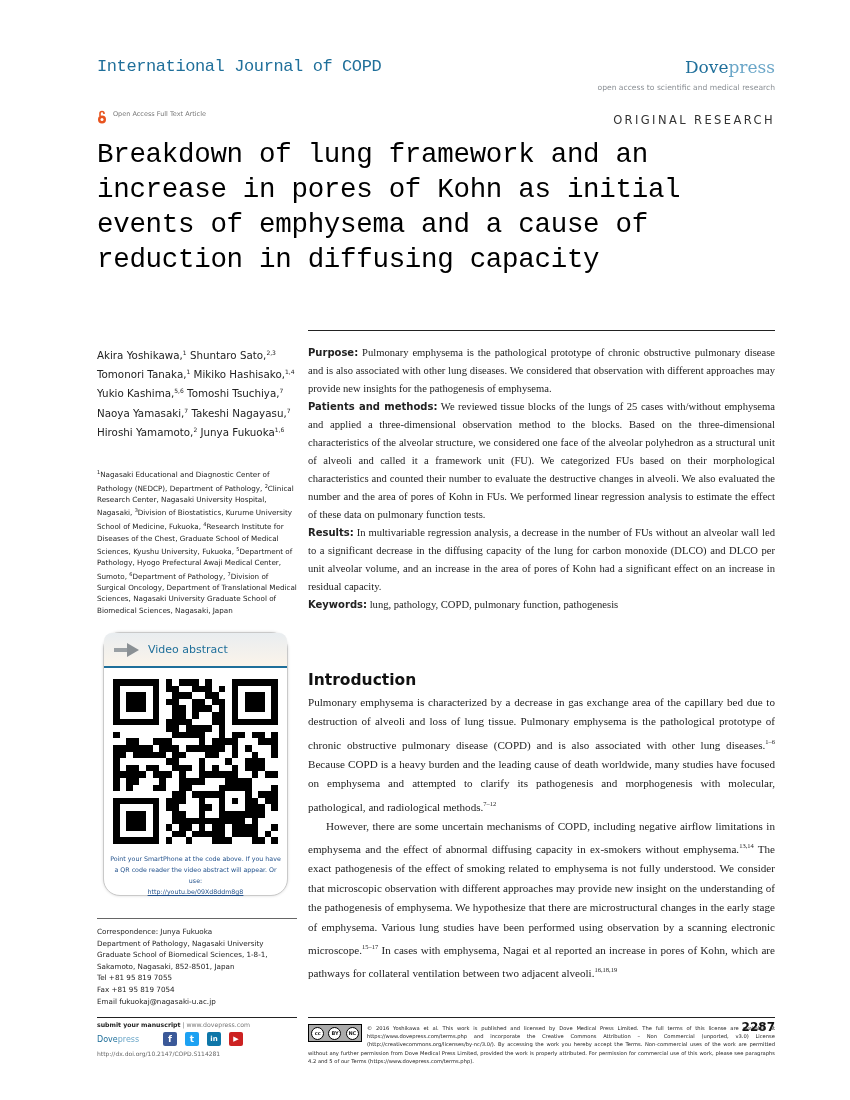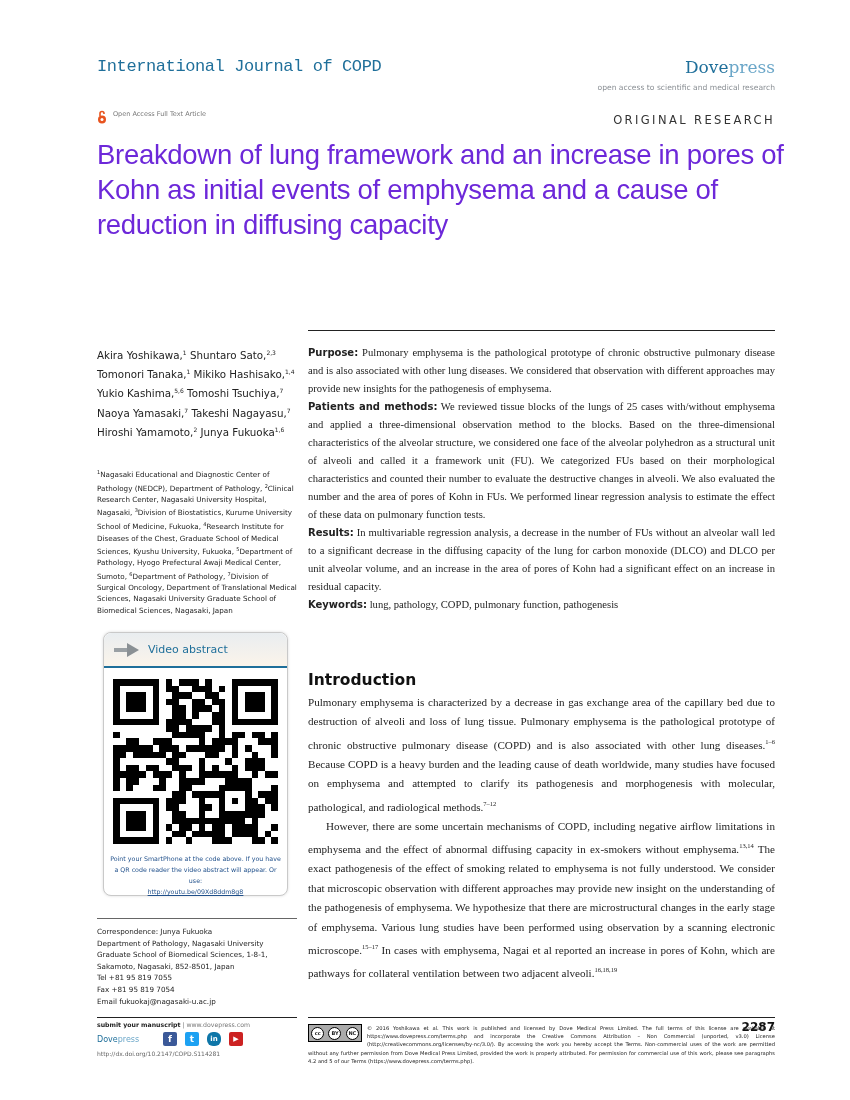--- a/index.html
+++ b/index.html
@@ -5,26 +5,26 @@
   html, body { margin: 0; padding: 0; background: #ffffff; }
   body { width: 850px; height: 1100px; position: relative; overflow: hidden; font-family: "Liberation Serif", serif; color: #1a1a1a; }
   .abs { position: absolute; }
   .journal-name { left: 97px; top: 57px; font-family: Liberation Mono, monospace; font-size: 17px; color: #1f6f9a; letter-spacing: -0.4px; }
   .dovepress { right: 75px; top: 57px; font-family: "DejaVu Serif", serif; font-size: 17px; color: #1f6f9a; }
   .dovepress .press { color: #6aa6c8; }
   .tagline { right: 75px; top: 83px; font-family: "DejaVu Sans", sans-serif; font-size: 7.6px; color: #8a8f94; }
   .oa { left: 97px; top: 110px; display: flex; align-items: flex-start; gap: 6px; font-family: "DejaVu Sans", sans-serif; font-size: 6.5px; color: #777; }
   .oa-icon { width: 10px; height: 14px; }
   .orig { right: 75px; top: 113px; font-family: "DejaVu Sans", sans-serif; font-size: 11.5px; letter-spacing: 2.4px; color: #333; }
-  .title { left: 97px; top: 137px; width: 690px; font-family: Liberation Sans, sans-serif; font-size: 27.5px; line-height: 35px; color: #6d28d9; letter-spacing: -0.3px; font-weight: 300; }
+  .title { left: 97px; top: 137px; width: 690px; font-family: Liberation Mono, monospace; font-size: 27.5px; line-height: 35px; color: #000000; letter-spacing: -0.3px; font-weight: 300; }
   .authors { left: 97px; top: 345px; width: 200px; font-family: "DejaVu Sans", sans-serif; font-size: 10.3px; line-height: 16.8px; color: #222; }
   .authors sup { font-size: 6px; }
   .affils { left: 97px; top: 467px; width: 200px; font-family: "DejaVu Sans", sans-serif; font-size: 7.2px; line-height: 11.2px; color: #222; }
   .affils sup { font-size: 5px; }
-  .video-box { left: 103px; top: 632px; width: 183px; height: 262px; border: 1px solid #c9c9c9; border-radius: 8px; background: #fff; box-shadow: 0 0 3px rgba(0,0,0,0.15); }
+  .video-box { left: 103px; top: 632px; width: 183px; height: 262px; border: 1px solid #c9c9c9; border-radius: 17px; background: #fff; box-shadow: 0 0 3px rgba(0,0,0,0.15); }
   .video-head { position: absolute; left: 0; top: 0; width: 183px; height: 33px; border-radius: 8px 8px 0 0; background: linear-gradient(#e9edf0, #fbf4ea); border-bottom: 2px solid #1f6f9a; display: flex; align-items: center; }
   .video-arrow { margin-left: 10px; width: 26px; height: 16px; }
   .video-label { margin-left: 8px; font-family: "DejaVu Sans", sans-serif; font-size: 11px; color: #1f6f9a; }
   .qr { position: absolute; left: 9px; top: 46px; width: 165px; height: 165px; }
   .video-note { position: absolute; left: 6px; top: 220px; width: 171px; font-family: "DejaVu Sans", sans-serif; font-size: 6.3px; line-height: 11px; text-align: center; color: #1f4f8a; }
   .video-link { color: #1f4f8a; text-decoration: underline; }
   .corr { left: 97px; top: 926px; width: 200px; font-family: "DejaVu Sans", sans-serif; font-size: 7.2px; line-height: 11.6px; color: #222; }
   .rule { background: #222; height: 1px; }
   .abstract { left: 308px; top: 344px; width: 467px; font-size: 10.6px; line-height: 18px; text-align: justify; color: #222; }
   .abstract b { font-family: "DejaVu Sans", sans-serif; font-weight: bold; font-size: 10px; }
@@ -377,21 +377,21 @@
 
 <div class="abs rule" style="left:97px; top:1017px; width:200px;"></div>
 <div class="abs rule" style="left:308px; top:1017px; width:467px;"></div>
 
 <div class="abs footer-left">
   <div class="submit"><b>submit your manuscript</b><span class="url"> | www.dovepress.com</span></div>
   <div class="foot-dove">
     <span class="brand"><span>Dove</span><span class="press">press</span></span>
     <span class="social" style="background:#3b5998">f</span>
     <span class="social" style="background:#1da1f2">t</span>
-    <span class="social" style="background:#0e76a8; font-size:7px;border-radius:6px;">in</span>
+    <span class="social" style="background:#0e76a8; font-size:7px;">in</span>
     <span class="social" style="background:#cc2222; font-size:7px;">▶</span>
   </div>
   <div class="doi">http://dx.doi.org/10.2147/COPD.S114281</div>
 </div>
 
 <div class="abs footer-right">
   <div class="page-num">2287</div>
   <div class="license">
     <div class="cc-badge">
       <span class="cc-circle">cc</span>

